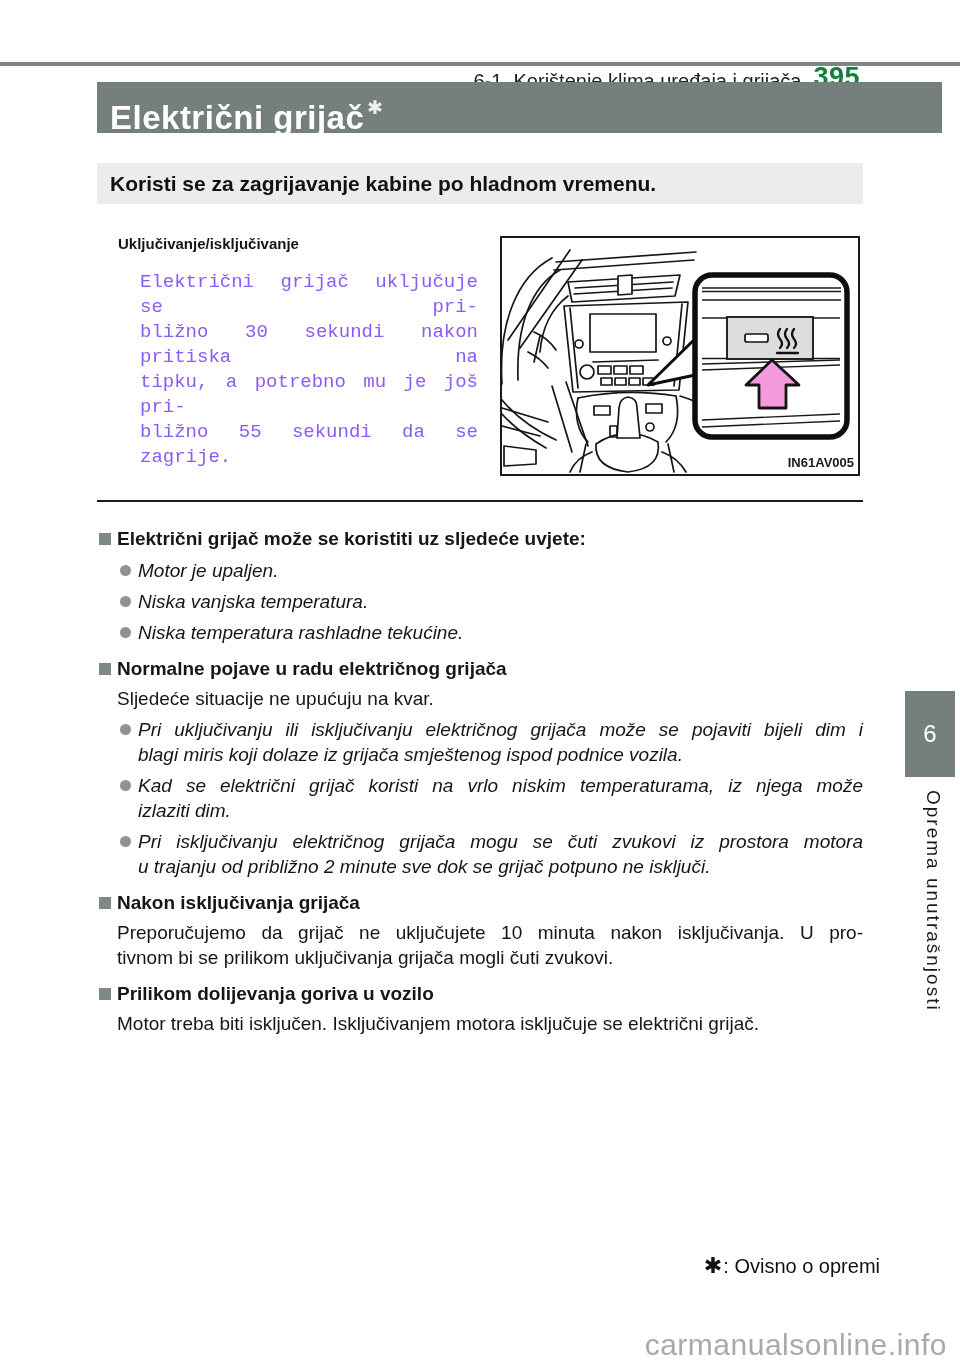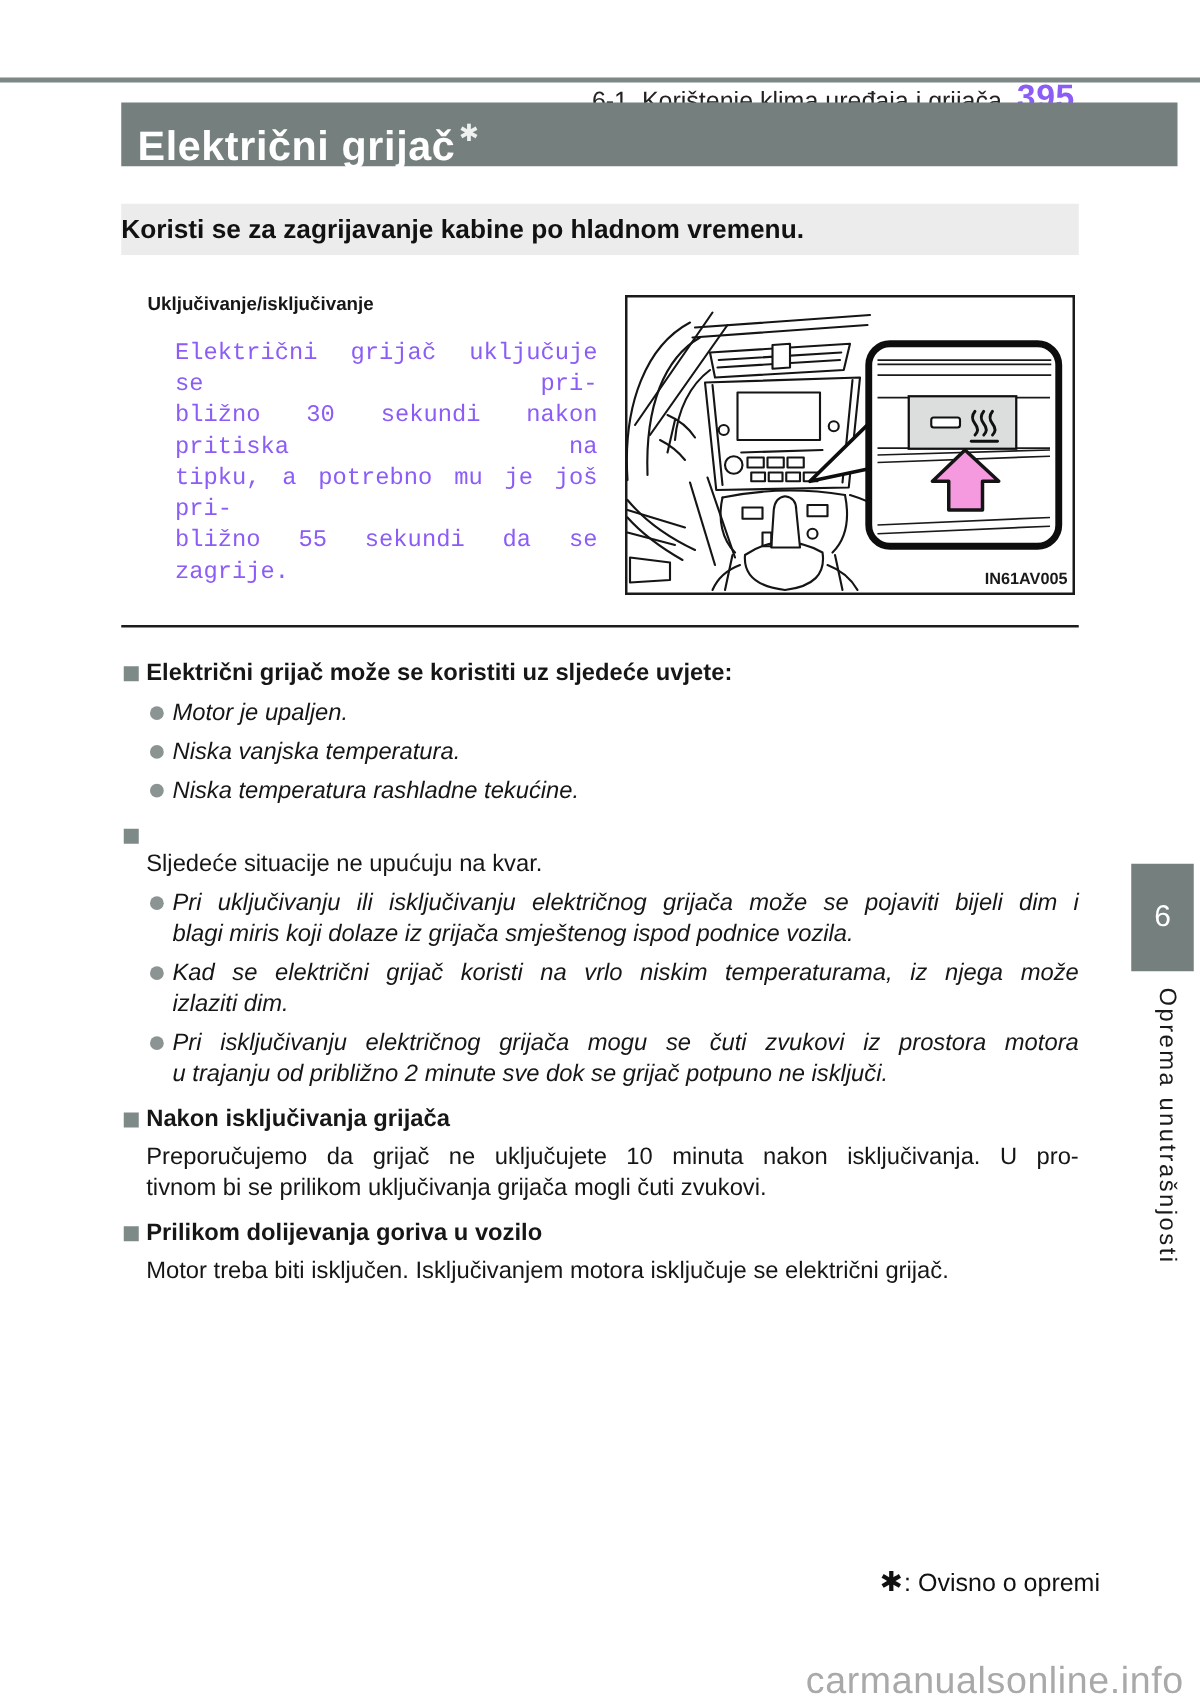--- a/index.html
+++ b/index.html
@@ -3,30 +3,30 @@
 <meta charset="utf-8">
 <style>
   html,body{margin:0;padding:0;background:#ffffff;}
   .page{
     position:relative;width:960px;height:1360px;background:#ffffff;overflow:hidden;
     font-family:"Liberation Sans","DejaVu Sans",sans-serif;color:#1a1a1a;
   }
   
   .header{position:absolute;top:26px;right:100px;display:flex;align-items:flex-end;gap:12px;margin-top:36px;}
   .header-section{font-size:20px;color:#222;}
-  .header-page{font-size:27px;font-weight:bold;letter-spacing:.5px;color:#8b5cf6;}
+  .header-page{font-size:27px;font-weight:bold;letter-spacing:.5px;color:#15803d;}
   .top-rule{position:absolute;top:62px;left:0;width:960px;height:4px;background:#7d8886;}
   
   .title-banner{position:absolute;top:82px;left:97px;width:845px;height:51px;background:#75807e;
     color:#ffffff;font-size:33px;font-weight:bold;line-height:51px;padding-left:13px;
     box-sizing:border-box;letter-spacing:.5px;}
   .title-asterisk{font-size:19px;vertical-align:15px;margin-left:3px;color:#eef1f0;font-weight:bold;}
   
   .summary-bar{position:absolute;top:163px;left:97px;width:766px;height:41px;background:#ececec;
-    font-size:21px;font-weight:bold;line-height:41px;padding-left:0;box-sizing:border-box;color:#111;}
+    font-size:21px;font-weight:bold;line-height:41px;padding-left:13px;box-sizing:border-box;color:#111;}
   
   .intro{position:absolute;top:230px;left:97px;width:398px;}
   .intro-heading{font-size:15px;padding-left:21px;line-height:28px;margin:0 0 12px 0;color:#161616;font-weight:bold;}
   .intro-para{padding-left:43px;width:338px;font-size:19px;line-height:25px;color:#8b5cf6;font-family:Liberation Mono, monospace;}
   .tline{text-align:justify;text-align-last:justify;white-space:nowrap0;}
   .tline-last{text-align-last:left;}
   
   .figure{position:absolute;top:236px;left:500px;width:360px;height:240px;}
   
   .mid-rule{position:absolute;top:500px;left:97px;width:766px;height:2px;background:#1c1c1c;}
@@ -193,20 +193,21 @@
     </div>
     <div class="item">
       <span class="dot"></span>
       <div class="item-text">
           <div class="tline tline-last">Niska temperatura rashladne tekućine.</div>
         </div>
     </div>
 
     <div class="sec-heading">
       <span class="sq"></span>
+      <span>Normalne pojave u radu električnog grijača</span>
     </div>
     <div class="plain">Sljedeće situacije ne upućuju na kvar.</div>
     <div class="item">
       <span class="dot"></span>
       <div class="item-text">
           <div class="tline">Pri uključivanju ili isključivanju električnog grijača može se pojaviti bijeli dim i</div>
           <div class="tline tline-last">blagi miris koji dolaze iz grijača smještenog ispod podnice vozila.</div>
         </div>
     </div>
     <div class="item">

